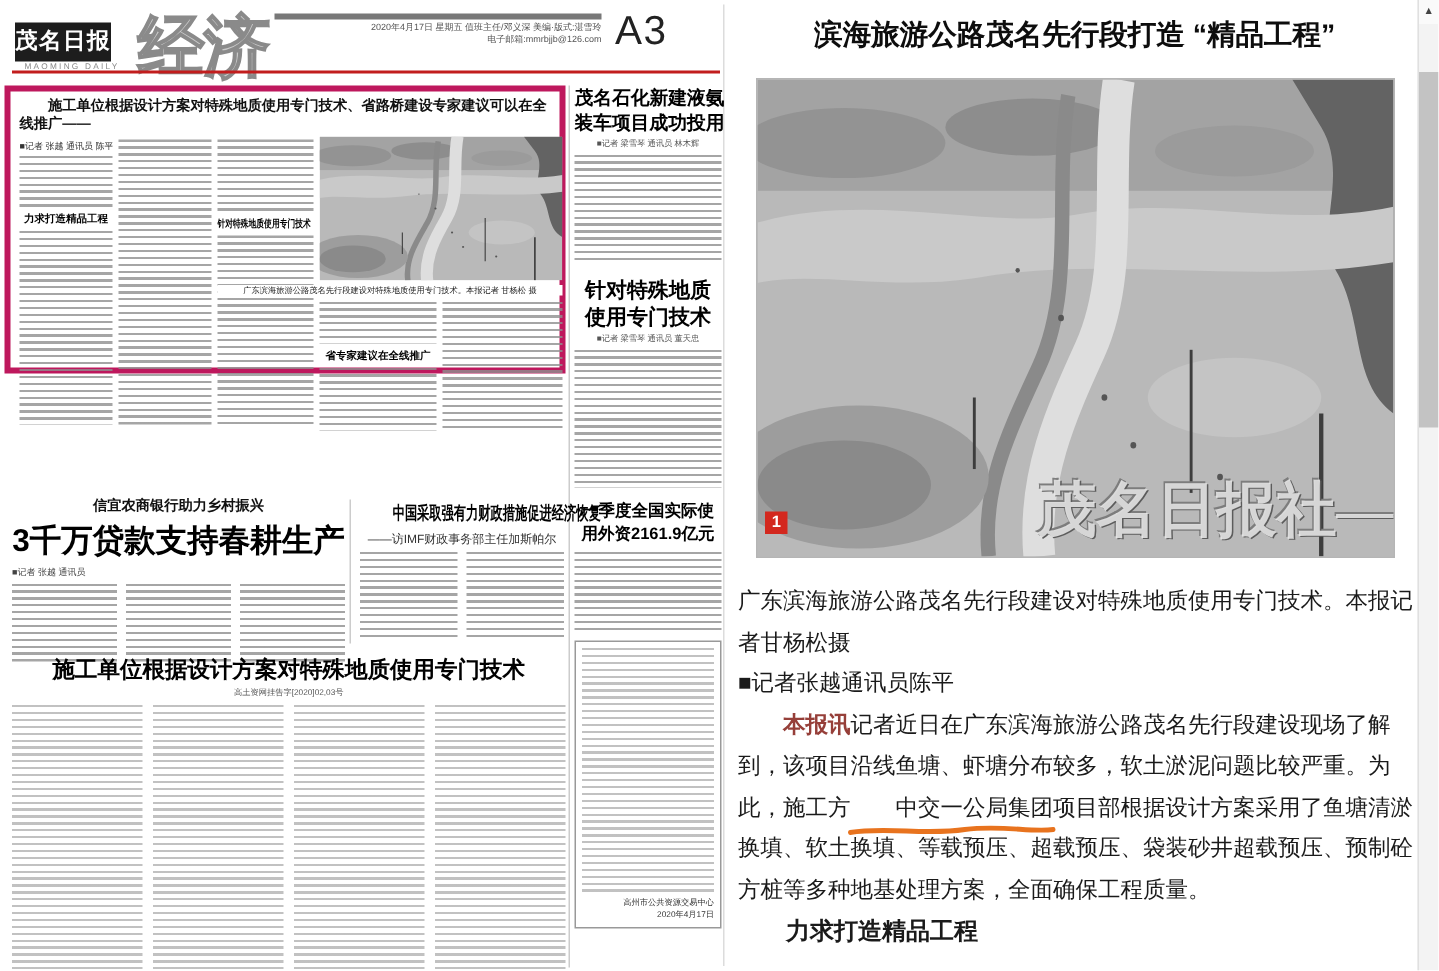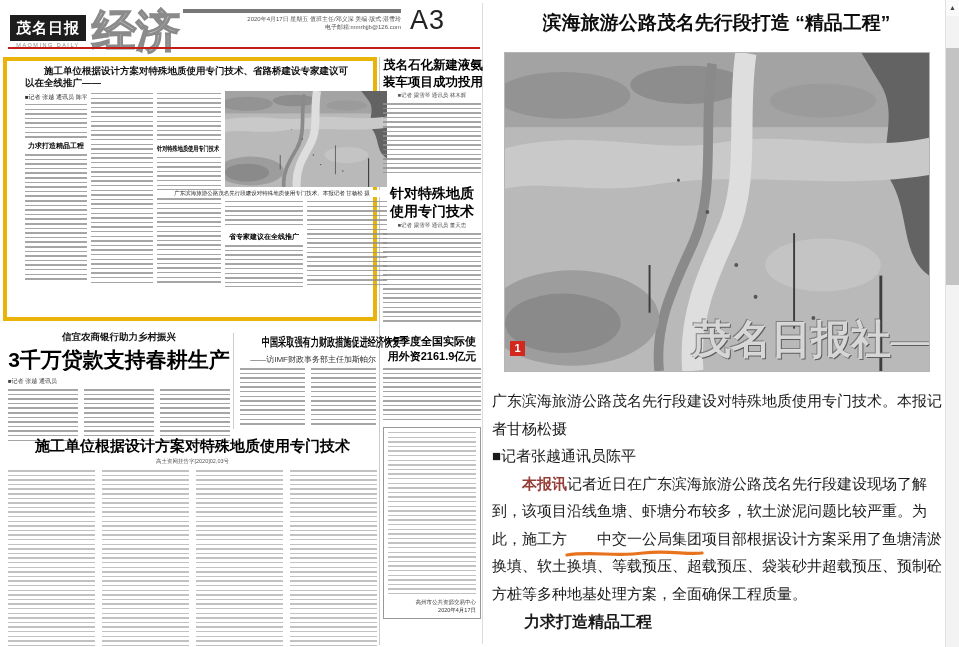--- a/index.html
+++ b/index.html
@@ -4,37 +4,37 @@
 <style>
   html,body{margin:0;padding:0;}
   body{width:959px;height:647px;background:#fff;overflow:hidden;position:relative;
        font-family:"Liberation Sans",sans-serif;color:#1a1a1a;}
   .abs{position:absolute;}
   .sim{background-image:repeating-linear-gradient(180deg,#8f8f8f 0,#8f8f8f 1.5px,transparent 1.5px,transparent 4.6px);opacity:.8;}
   .sim.light{opacity:.55;}
 
   
   #left-page{left:0;top:0;width:485px;height:647px;background:#fff;}
-  .logo-box{left:10px;top:15px;width:76px;height:26px;background:#1d1d1d;color:#fff;
+  .logo-box{left:10px;top:15px;width:64px;height:26px;background:#1d1d1d;color:#fff;
             font-family:"Liberation Serif",serif;font-weight:bold;font-size:15px;line-height:26px;
             text-align:center;letter-spacing:1px;}
   .logo-sub{left:10px;top:42px;width:76px;font-size:5.5px;letter-spacing:1.5px;color:#8a8a8a;text-align:center;}
   .section-title{left:92px;top:2px;font-size:44px;font-weight:700;font-family:"Liberation Serif",serif;
                  color:#c9c9c9;-webkit-text-stroke:1.3px #8a8a8a;}
   .topbar{left:183px;top:9px;width:218px;height:4px;background:#787878;}
   .dateline{left:150px;top:16px;width:251px;text-align:right;font-size:6px;line-height:7.5px;color:#555;}
   .pageno{left:410px;top:5px;font-size:27px;color:#222;letter-spacing:1px;}
   .red-rule{left:8px;top:47px;width:472px;height:2px;background:#c21d1d;}
   .vline-main{left:379px;top:57px;width:1px;height:588px;background:#ccc;}
   .vline-edge{left:482px;top:3px;width:1px;height:641px;background:#dcdcdc;}
   .vline-mid{left:233px;top:333px;width:1px;height:96px;background:#ccc;}
 
   
-  .hl-box{left:3px;top:57px;width:374px;height:264px;border:4px solid #eab308;box-sizing:border-box;
-          padding:4px 18px;background:#fff;}
+  .hl-box{left:3px;top:57px;width:374px;height:192px;border:4px solid #be185d;box-sizing:border-box;
+          padding:4px 6px;background:#fff;}
   .kicker{font-size:9.5px;font-weight:bold;line-height:11.5px;text-indent:2em;color:#111;}
   .lead-headline{font-size:20.5px;font-weight:900;letter-spacing:-.3px;white-space:nowrap;margin-top:2px;color:#000;}
   .lead-body{position:relative;height:196px;margin-top:3px;}
   .lead-byline{font-size:6px;color:#333;margin-bottom:2px;white-space:nowrap;overflow:hidden;}
   .col{display:flex;flex-direction:column;}
   .c1{left:0;top:2px;width:62px;height:190px;}
   .c2{left:66px;top:2px;width:62px;height:190px;}
   .c3{left:132px;top:2px;width:64px;height:190px;}
   .c4{left:200px;top:110px;width:78px;height:86px;}
   .c5{left:282px;top:110px;width:80px;height:86px;}
@@ -64,21 +64,21 @@
   
   #mid-left{left:8px;top:331px;width:222px;}
   .ml-kicker{font-size:9.5px;font-weight:bold;text-align:center;color:#111;}
   .ml-head{font-size:21px;font-weight:900;text-align:center;margin-top:2px;color:#000;white-space:nowrap;}
   .ml-by{font-size:6px;color:#444;margin-top:3px;}
   .cols{display:flex;gap:6px;margin-top:3px;}
   .cols .sim{flex:1 1 0;}
   #mid-right{left:240px;top:334px;width:136px;}
   .mr-head{font-size:12px;font-weight:900;white-space:nowrap;transform:scaleX(.68);
            transform-origin:center;text-align:center;color:#000;}
-  .mr-sub{font-size:8px;color:#333;text-align:right;margin-top:3px;white-space:nowrap;}
+  .mr-sub{font-size:8px;color:#333;text-align:center;margin-top:3px;white-space:nowrap;}
 
   
   #bottom-notice{left:8px;top:437px;width:369px;}
   .bn-head{font-size:15px;font-weight:900;text-align:center;white-space:nowrap;color:#000;}
   .bn-sub{font-size:5.5px;color:#555;text-align:center;margin-top:2px;}
   .bn-cols{display:flex;gap:7px;margin-top:5px;}
   .bn-cols .sim{flex:1 1 0;height:180px;}
 
   
   #right-panel{left:490px;top:0;width:453px;height:647px;overflow:hidden;background:#fff;}

